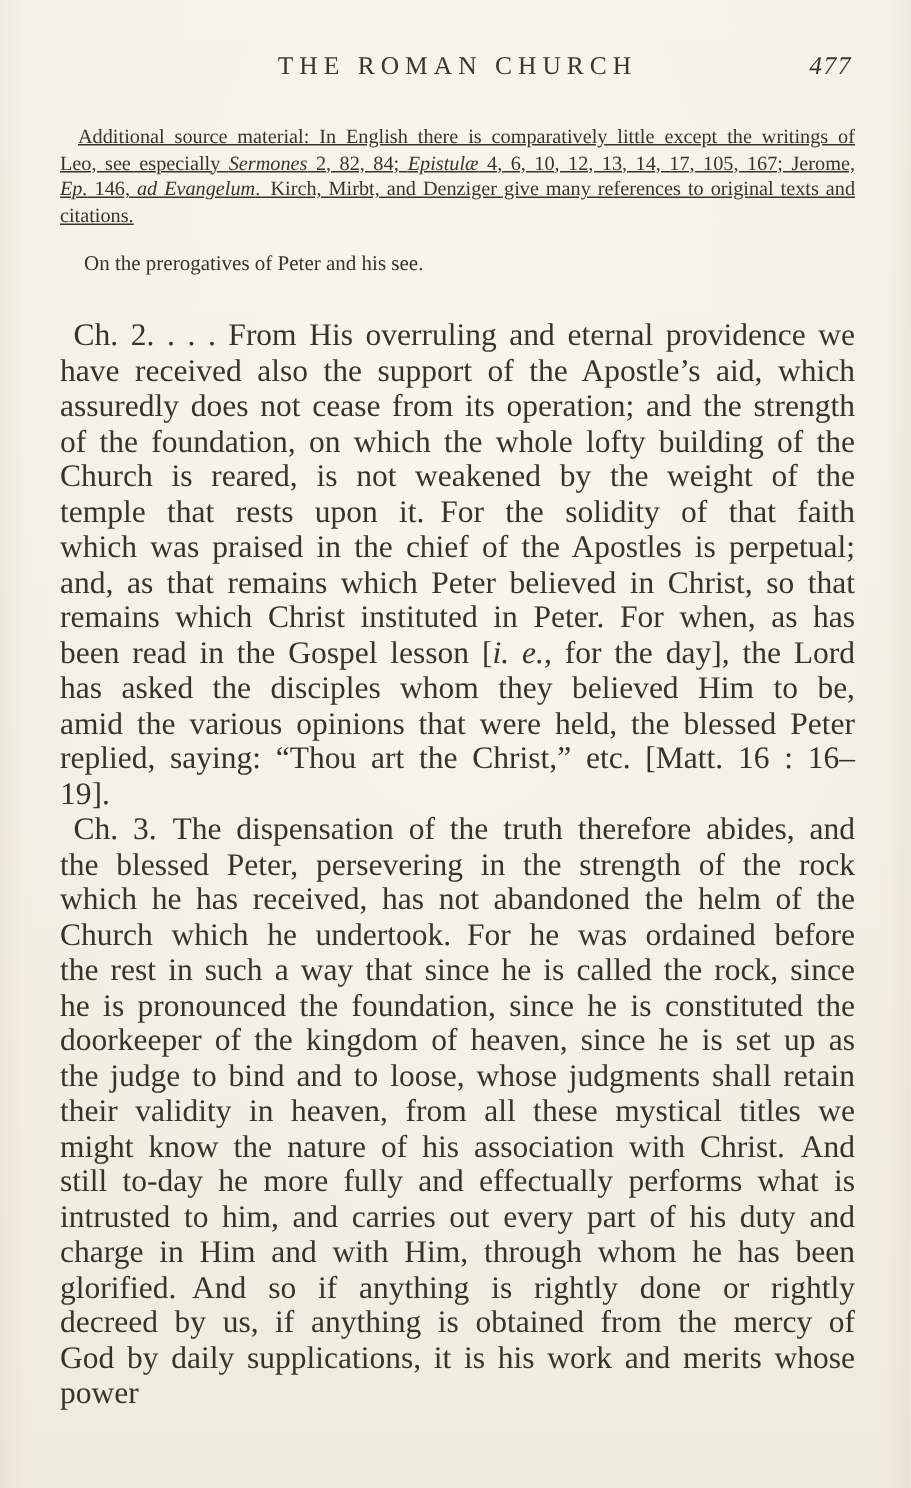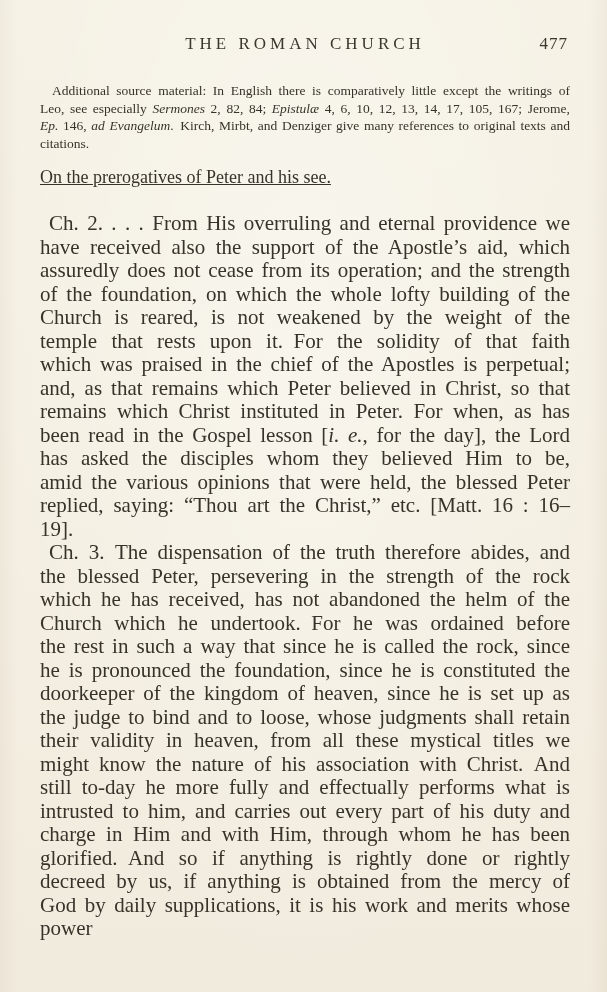--- a/index.html
+++ b/index.html
@@ -28,42 +28,43 @@
     letter-spacing: 4px;
     color: #3c372d;
     margin-bottom: 28px;
     white-space: nowrap;
   }
   .folio {
     position: absolute;
     right: 2px;
     top: 0;
     letter-spacing: 1px;
+    font-style: italic;
   }
   .note {
     font-size: 13.5px;
     line-height: 17.5px;
     text-align: justify;
     text-indent: 12px;
     margin: 0 0 16px 0;
     word-spacing: 1px;
+    text-decoration: underline;
   }
   .section-heading {
     font-weight: normal;
     font-size: 17px;
     line-height: 22px;
     margin: 0 0 12px 0;
     padding-left: 8px;
     letter-spacing: 0.2px;
   }
   .subtitle {
-    font-size: 18px;
+    font-size: 14px;
     line-height: 18px;
-    margin: 0 0 26px 0;
-    text-decoration: underline;
+    margin: 0 0 26px 16px;
   }
   .body-par {
     font-size: 21px;
     line-height: 23.5px;
     text-align: justify;
     text-indent: 9px;
     margin: 0;
     word-spacing: 2.5px;
   }
   .it { font-style: italic; }

